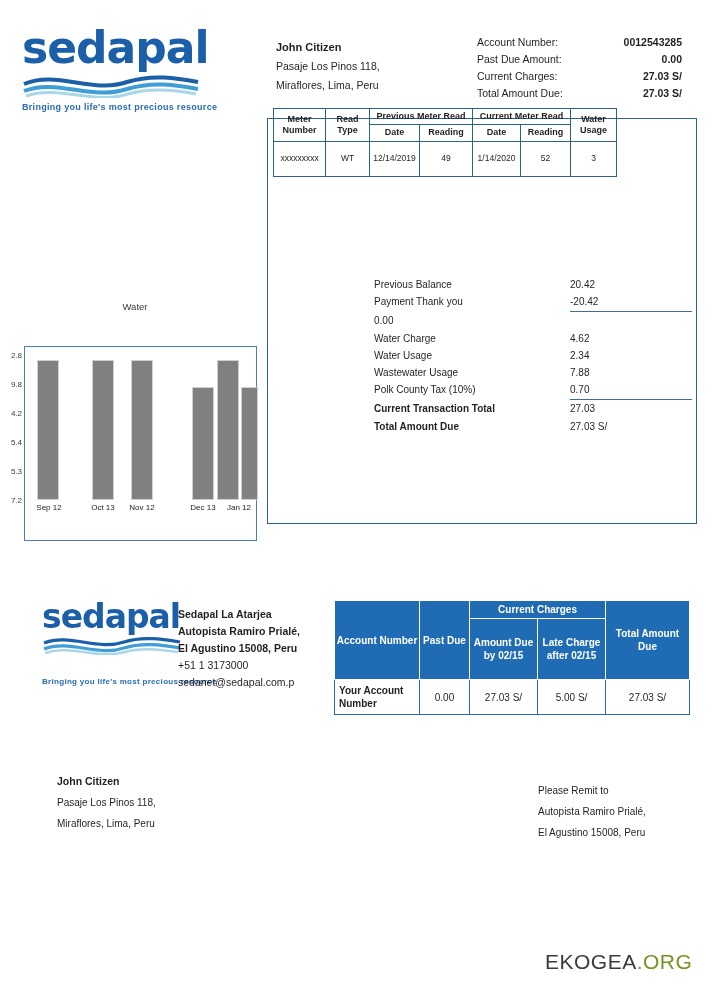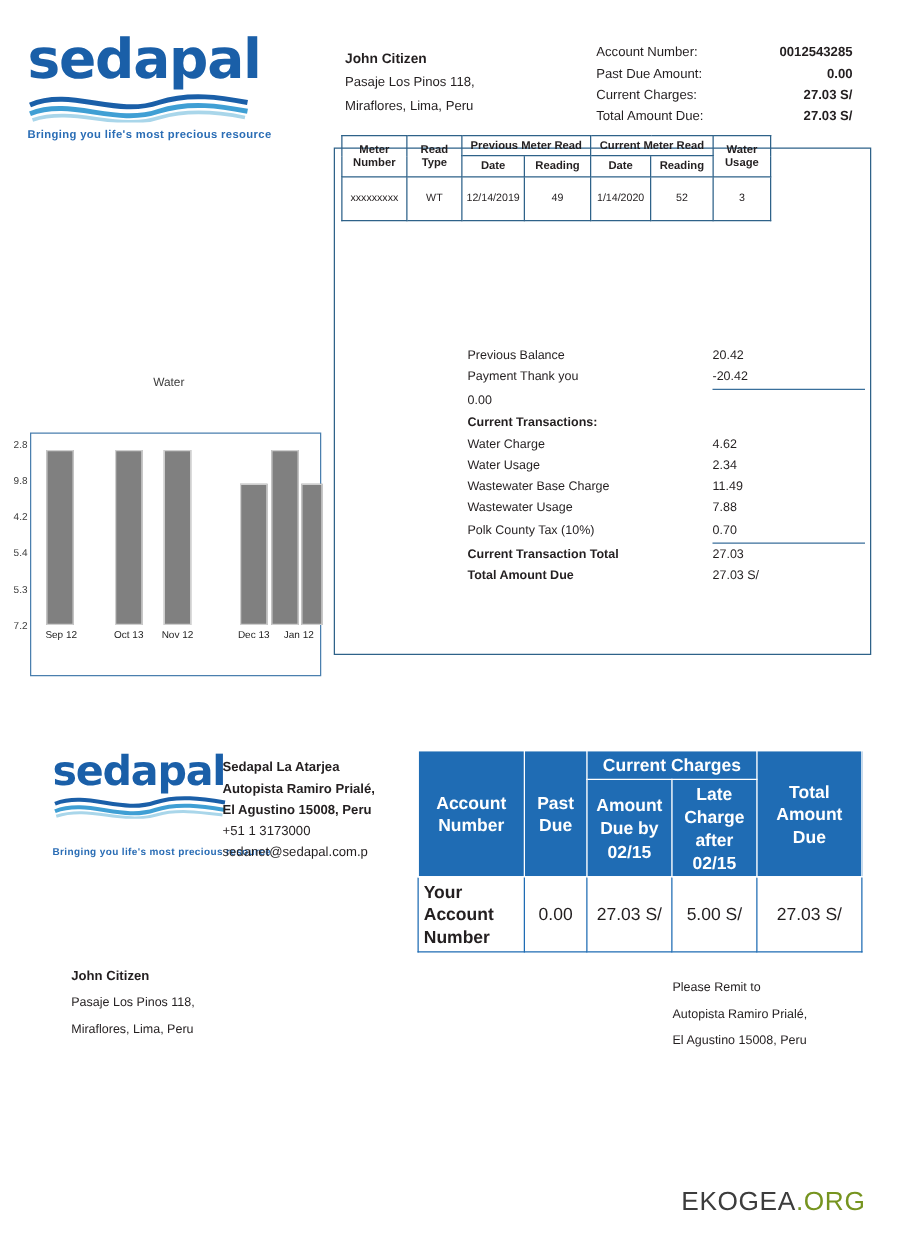--- a/index.html
+++ b/index.html
@@ -122,21 +122,21 @@
   }
 
   
   table.stub {
     border-collapse: collapse;
     table-layout: fixed;
     width: 100%;
   }
   table.stub td {
     border: 1px solid #ffffff;
-    font-size: 14px;
+    font-size: 10px;
     text-align: center;
     vertical-align: middle;
     padding: 2px 1px;
     line-height: 1.3;
     font-weight: bold;
     color: #ffffff;
     background: #1f6cb4;
   }
   table.stub td.val {
     background: #ffffff;
@@ -238,34 +238,29 @@
     <span class="chg-amt">20.42</span>
   </div>
   <div class="chg-row">
     <span class="chg-lbl">Payment Thank you</span>
     <span class="chg-amt ruled">-20.42</span>
   </div>
   <div class="chg-row bold">
     <span class="chg-amt" style="font-weight:normal;">0.00</span>
   </div>
   <div class="chg-row bold">
-    <span class="chg-lbl">Current Transactions:</span>
     <span class="chg-amt"></span>
   </div>
   <div class="chg-row">
     <span class="chg-lbl">Water Charge</span>
     <span class="chg-amt">4.62</span>
   </div>
   <div class="chg-row">
     <span class="chg-lbl">Water Usage</span>
     <span class="chg-amt">2.34</span>
-  </div>
-  <div class="chg-row">
-    <span class="chg-lbl">Wastewater Base Charge</span>
-    <span class="chg-amt">11.49</span>
   </div>
   <div class="chg-row">
     <span class="chg-lbl">Wastewater Usage</span>
     <span class="chg-amt">7.88</span>
   </div>
   <div class="chg-row">
     <span class="chg-lbl">Polk County Tax (10%)</span>
     <span class="chg-amt ruled">0.70</span>
   </div>
   <div class="chg-row bold">

